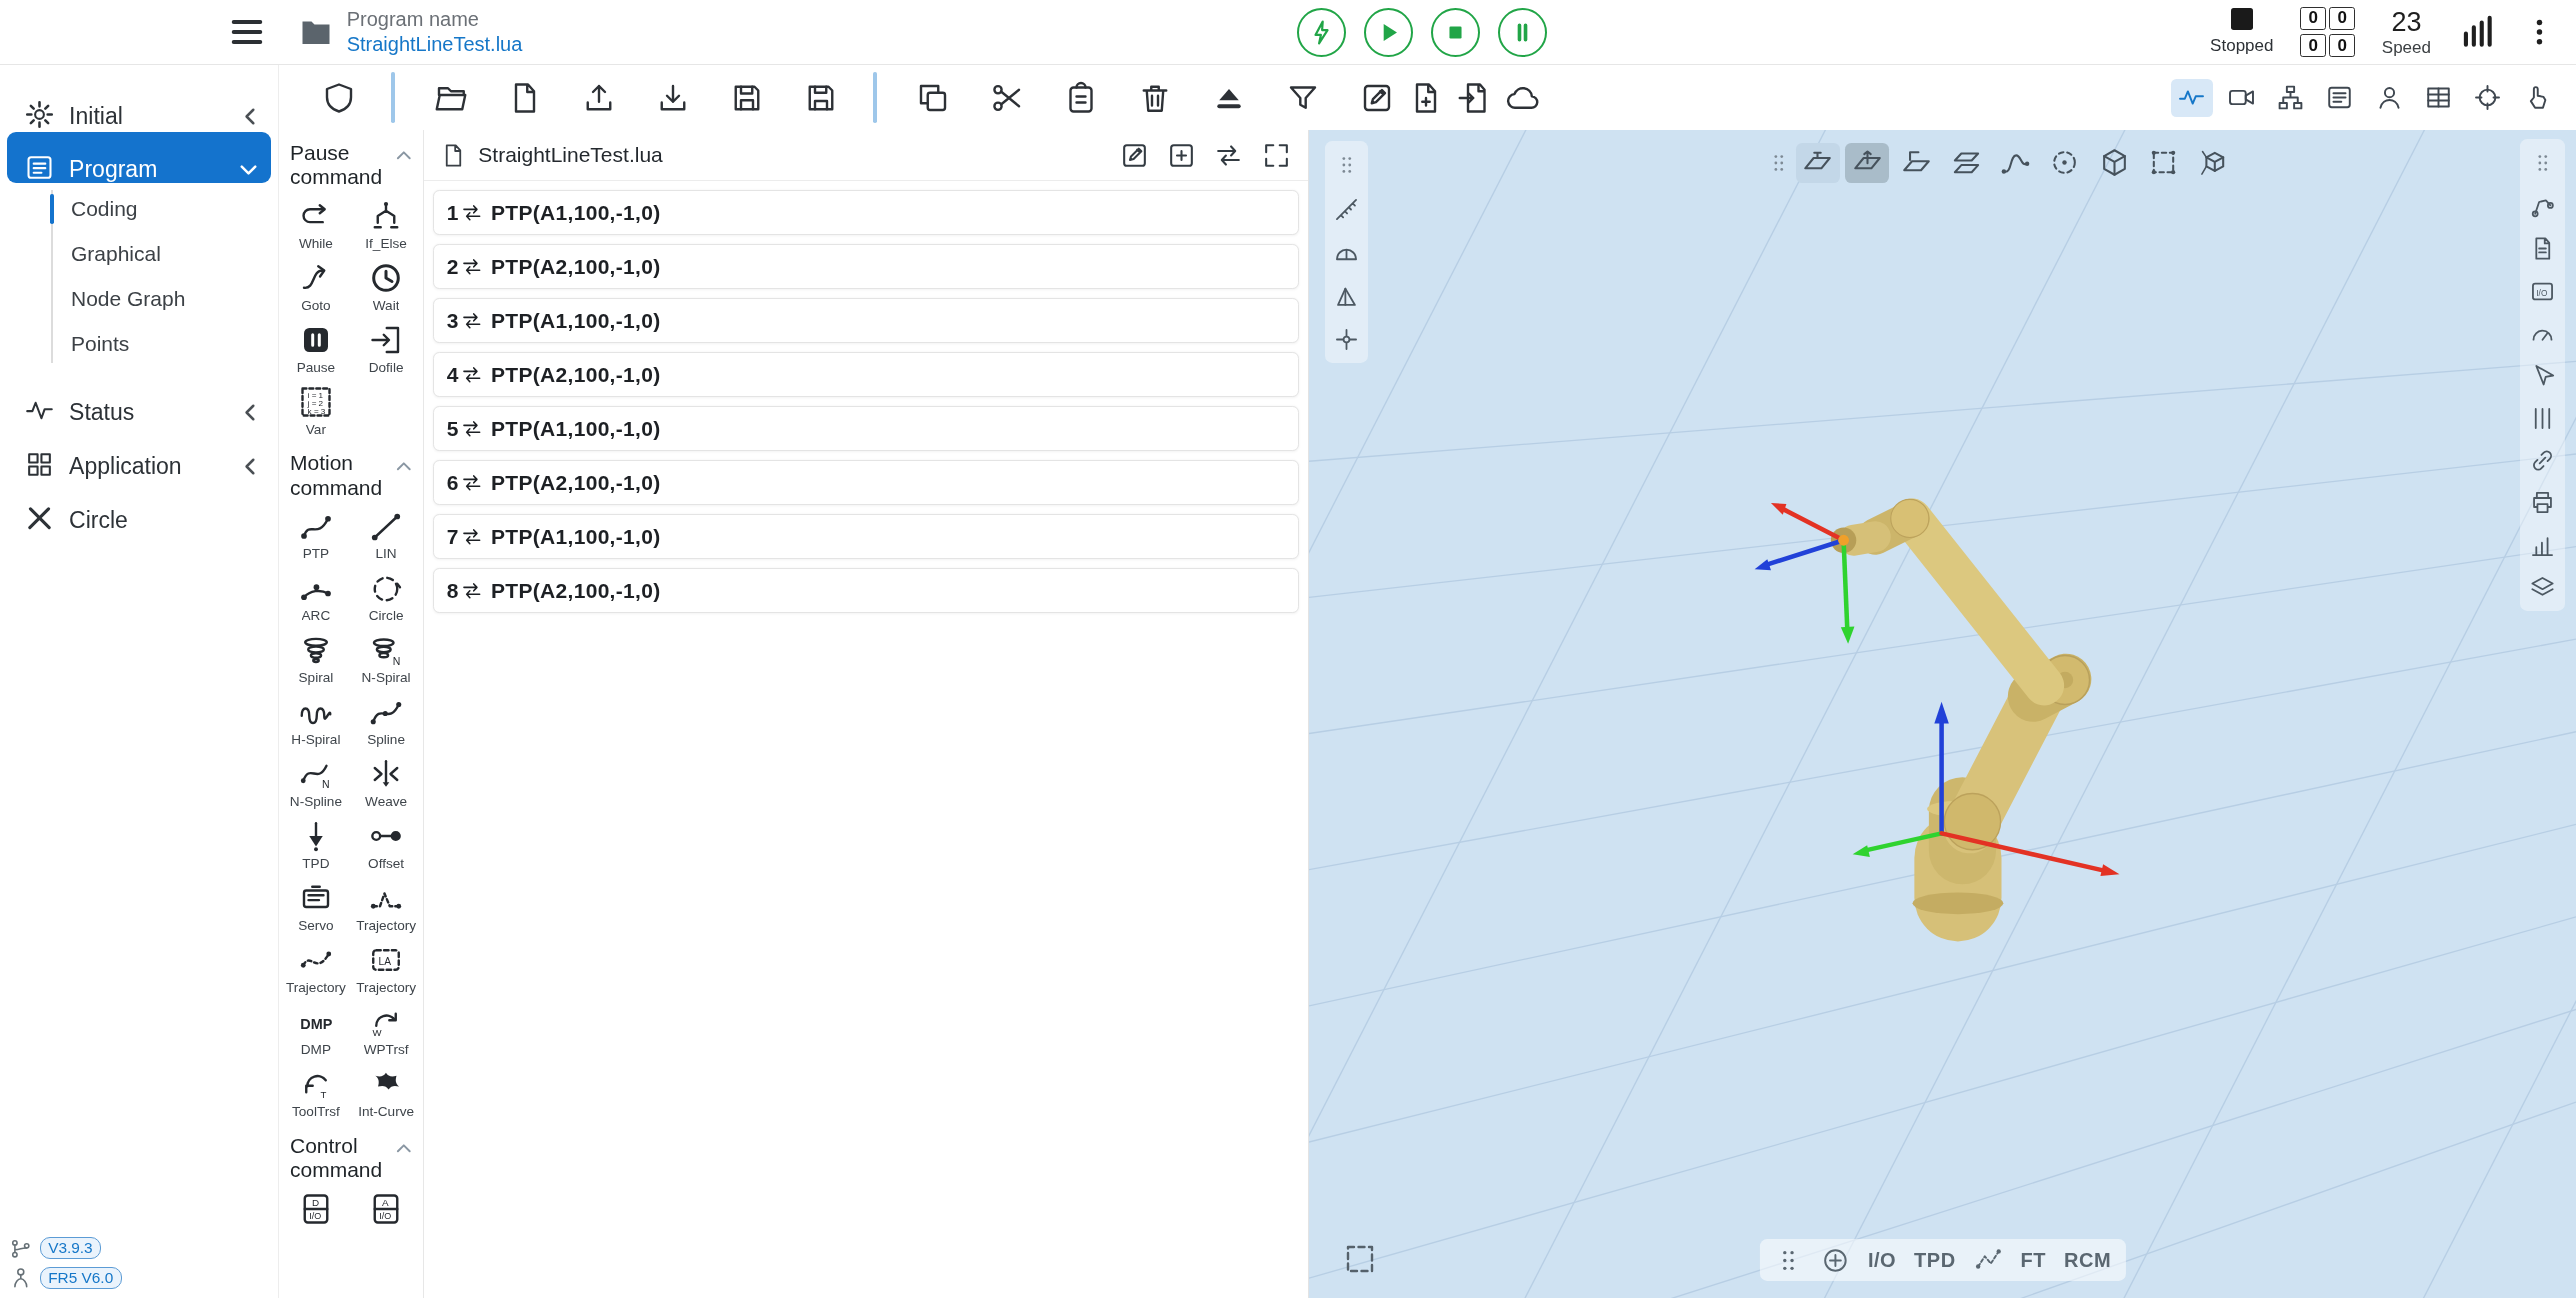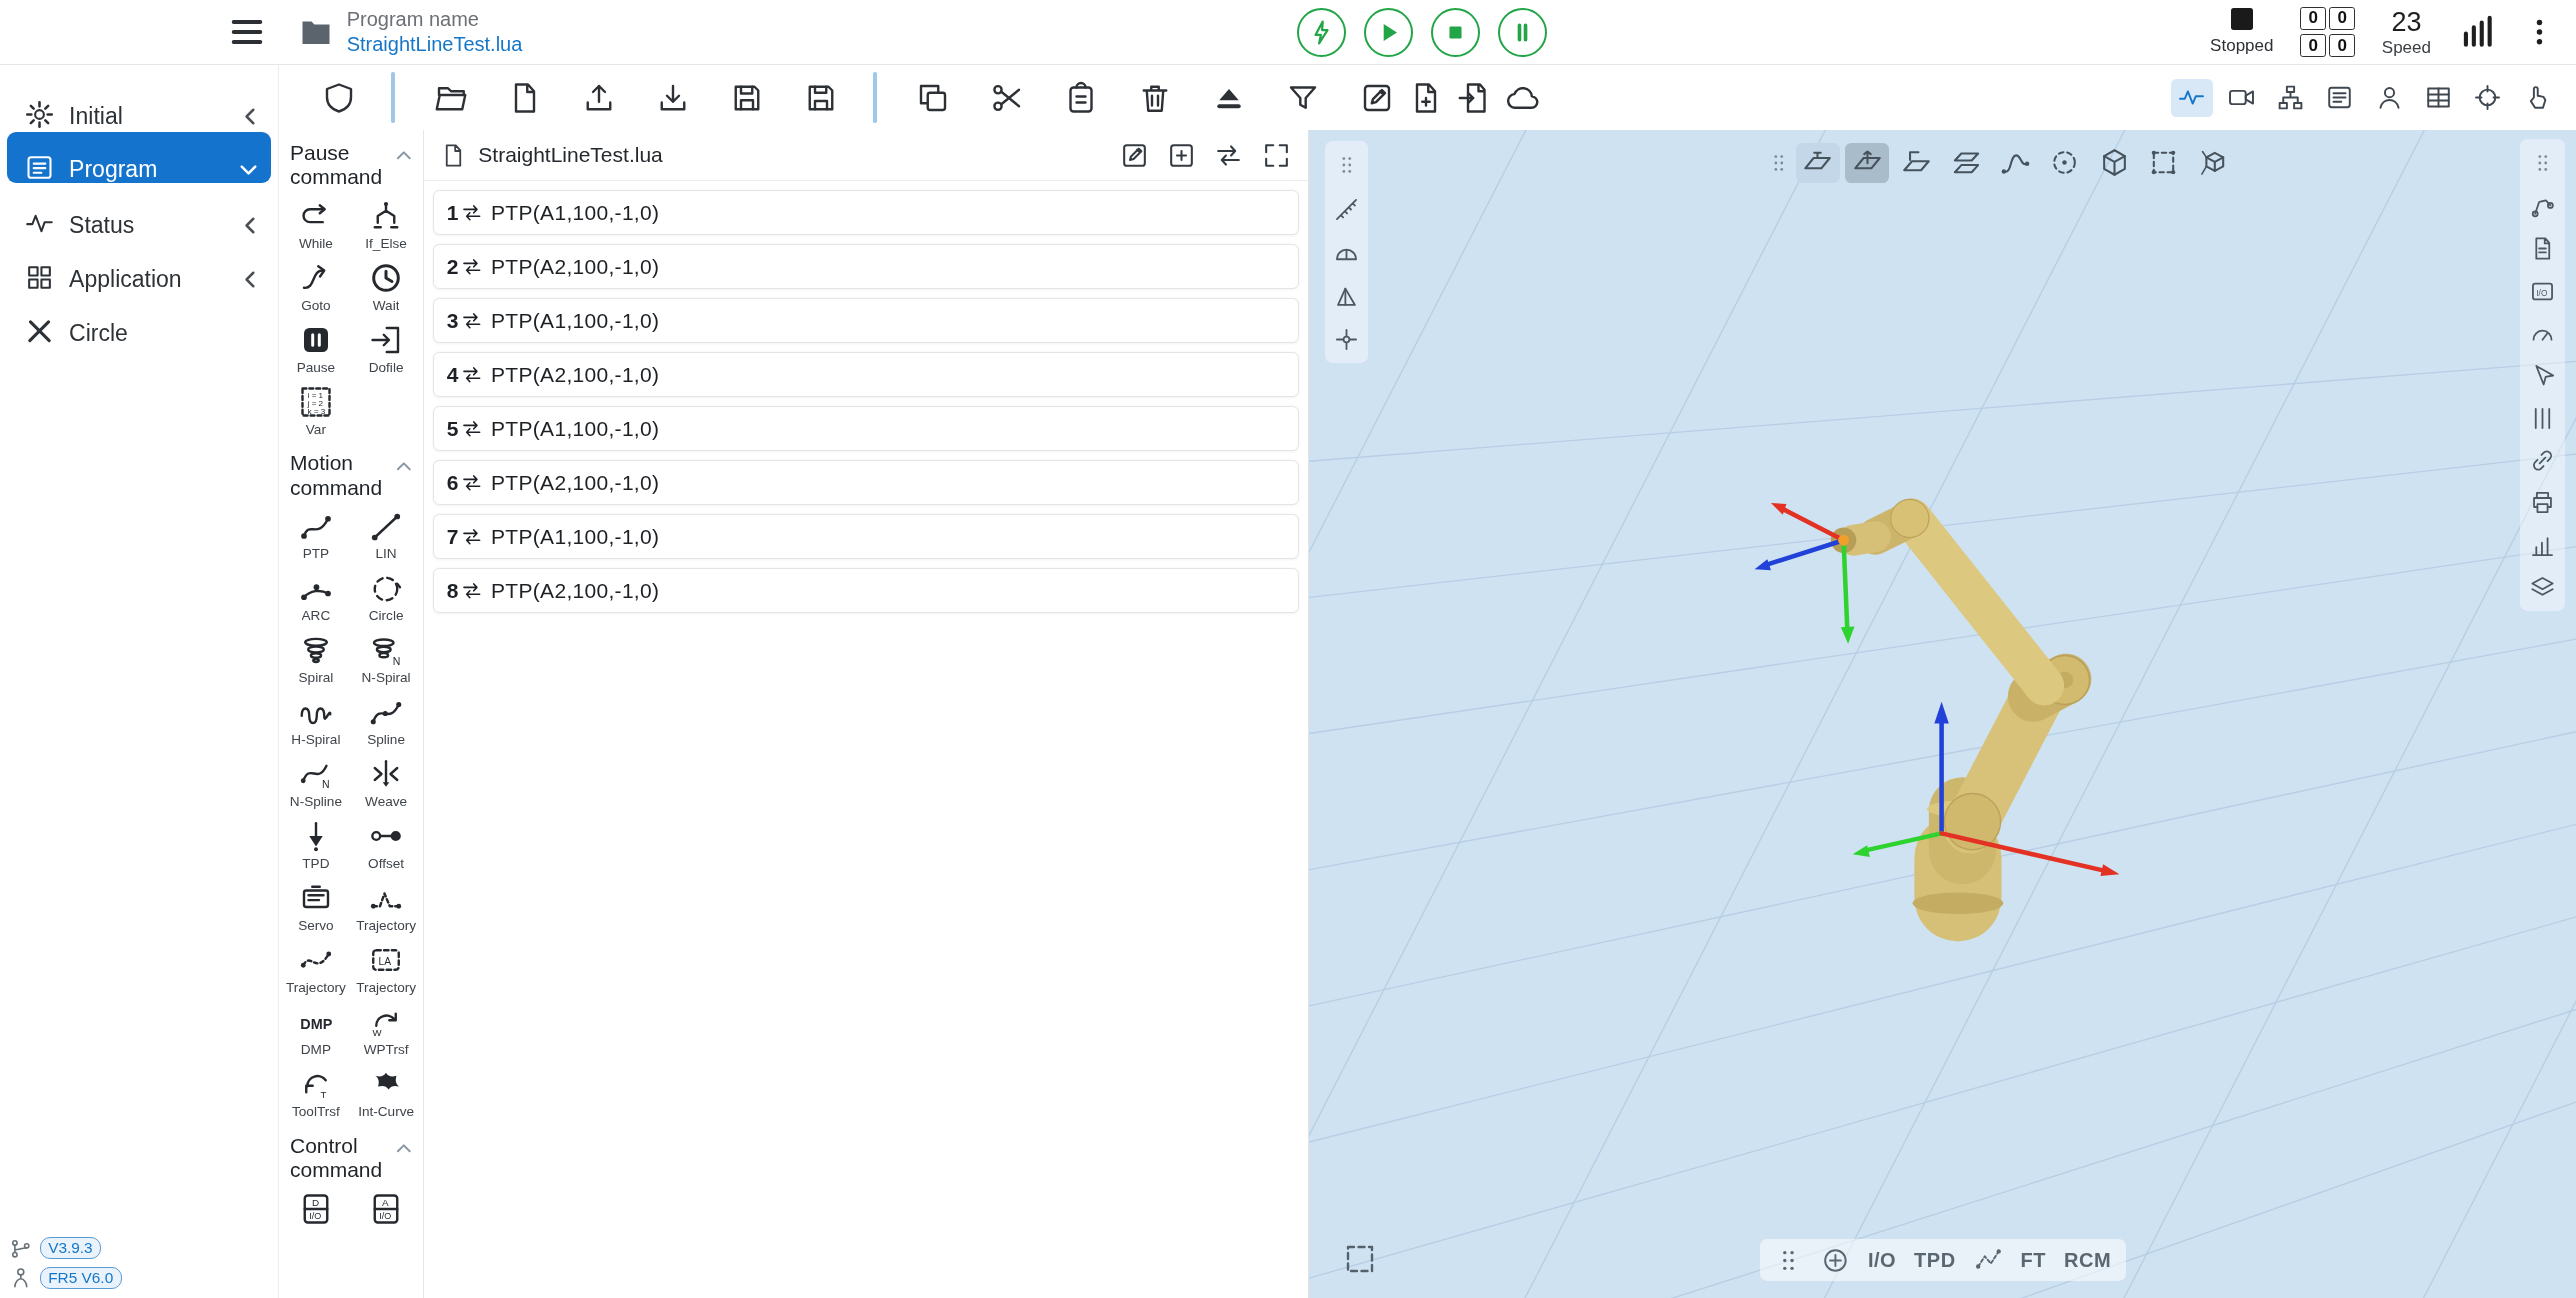--- a/index.html
+++ b/index.html
@@ -76,21 +76,21 @@
   .editor{width:885px;flex:none;display:flex;flex-direction:column;background:#fff;border-right:0.9px solid #e3e3e3}
   .editor-header{height:51px;display:flex;align-items:center;gap:11px;padding:0 16.3px;border-bottom:0.9px solid #ececec;flex:none}
   .editor-file-ic{width:27px;height:27px;color:#3a4046}
   .editor-title{font-size:21px;color:#24292e}
   .editor-actions{margin-left:auto;display:flex;gap:16.3px}
   .ed-btn{width:31px;height:31px;color:#333b42;cursor:pointer}
   .lines{padding:9px;overflow:hidden}
   .line-card{height:45px;border:1.8px solid #e4e4e4;border-radius:6.3px;margin-bottom:9px;display:flex;align-items:center;padding:0 12.7px;background:#fff;box-shadow:0 0.9px 2.7px rgba(0,0,0,.05);cursor:pointer}
   .line-num{font-size:21px;font-weight:700;color:#1d2024}
   .line-drag{width:23.6px;height:23.6px;color:#1d2024;margin:0 7.3px 0 1.8px}
-  .line-code{font-size:21px;font-weight:400;color:#1d2024;letter-spacing:0.3px}
+  .line-code{font-size:21px;font-weight:700;color:#1d2024;letter-spacing:0.3px}
 
   
   .viewport{flex:1;position:relative;background:#cfe2f2;overflow:hidden}
   .scene{position:absolute;inset:0;width:100%;height:100%}
   .vp-top{position:absolute;top:12.7px;left:458px;display:flex;align-items:center;gap:5.4px}
   .vp-drag{width:23.6px;height:38px;color:#7d8994;flex:none}
   .vtool{width:44px;height:40px;border-radius:6.3px;display:flex;align-items:center;justify-content:center;color:#46525c;cursor:pointer;flex:none}
   .vtool svg{width:31px;height:31px}
   .vtool.lite{background:#c3d7e8}
   .vtool.selected{background:#a9bcc9}
@@ -204,20 +204,34 @@
               <rect x="3.5" y="4" width="17" height="16" rx="2"></rect>
               <path d="M7.5 9h9M7.5 12.5h9M7.5 16h6"></path>
             </svg>
           </span>
         <span class="lbl">Program</span>
         <span class="chev" data-icon="chev-down">
             <svg viewBox="0 0 24 24" fill="none" stroke="currentColor" stroke-width="1.6" stroke-linecap="round" stroke-linejoin="round">
               <path d="M6 9.5l6 6 6-6" stroke-width="2.2"></path>
             </svg>
           </span>
+      </div>
+      <div class="sub-list">
+        <div class="sub-item current">
+            <span>Coding</span>
+          </div>
+        <div class="sub-item">
+            <span>Graphical</span>
+          </div>
+        <div class="sub-item">
+            <span>Node Graph</span>
+          </div>
+        <div class="sub-item">
+            <span>Points</span>
+          </div>
       </div>
       <div class="side-item">
         <span class="ic" data-icon="wave">
             <svg viewBox="0 0 24 24" fill="none" stroke="currentColor" stroke-width="1.6" stroke-linecap="round" stroke-linejoin="round">
               <path d="M2.5 12.5h4L9 6l4.5 12 2.5-7h5.5"></path>
             </svg>
           </span>
         <span class="lbl">Status</span>
         <span class="chev" data-icon="chev-left">
             <svg viewBox="0 0 24 24" fill="none" stroke="currentColor" stroke-width="1.6" stroke-linecap="round" stroke-linejoin="round">

